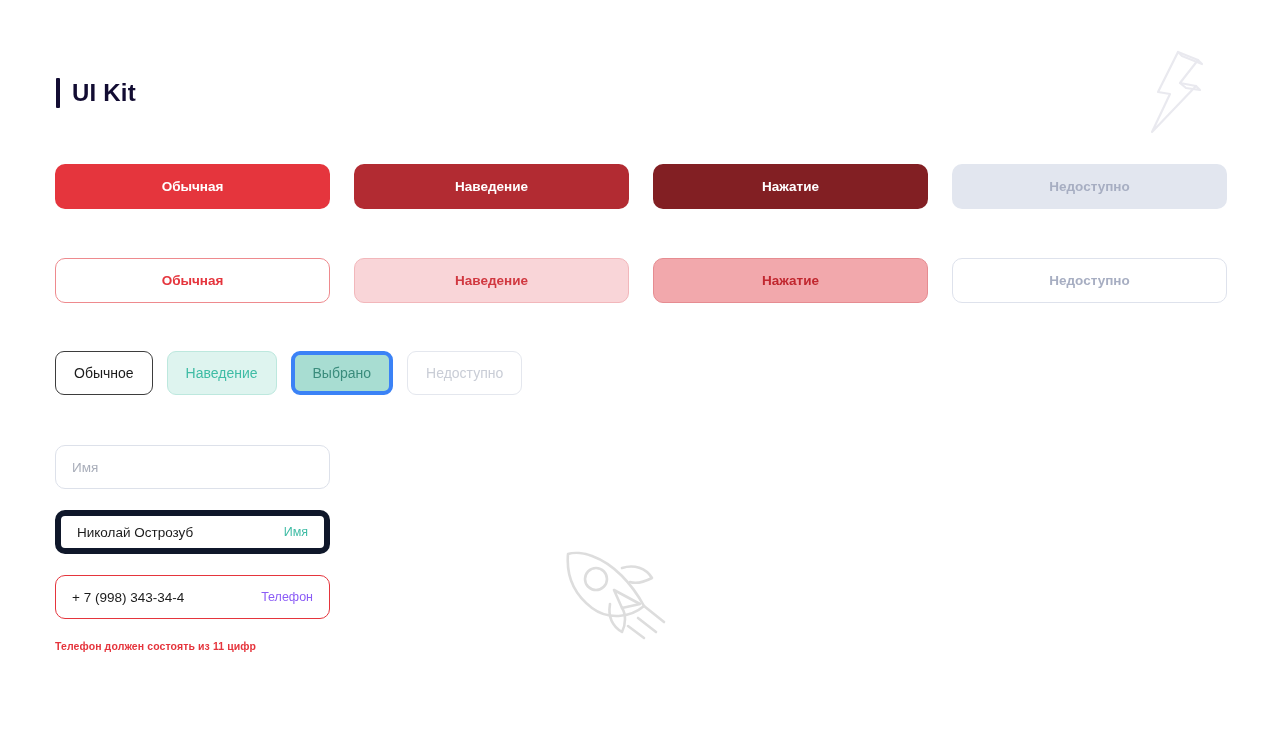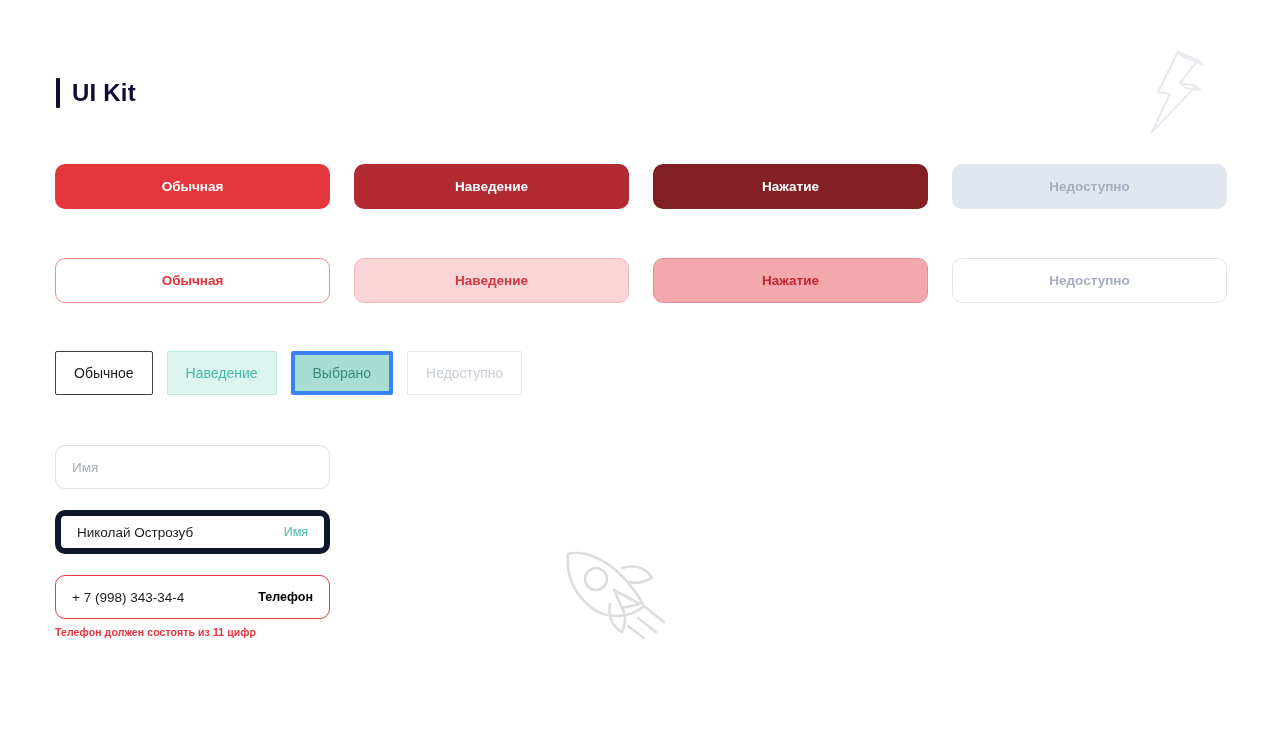--- a/index.html
+++ b/index.html
@@ -92,21 +92,21 @@
   .chip-row {
     position: absolute;
     left: 55px;
     top: 351px;
     display: flex;
     gap: 14px;
   }
   .chip {
     height: 44px;
     padding: 0 18px;
-    border-radius: 2px;
+    border-radius: 9px;
     font-size: 14px;
     display: flex;
     align-items: center;
     justify-content: center;
     box-sizing: border-box;
     border: 1px solid transparent;
     user-select: none;
   }
   .chip-normal   { background: #ffffff; color: #1B1B1B; border: 1px solid #3D3D3D; }
   .chip-hover    { background: #DEF4EF; color: #3FBCA5; border: 1px solid #BDE8DE; }
@@ -148,24 +148,24 @@
   .field-placeholder {
     flex: 1 1 auto;
     color: #A9AEBA;
   }
   .field-label {
     flex: 0 0 auto;
     font-size: 12.5px;
     margin-left: 10px;
   }
   .label-teal { color: #3FBCA5; }
-  .label-red  { color: #000000; font-weight: bold; }
+  .label-red  { color: #8b5cf6; }
 
   .error-text {
-    margin-top: 7px;
+    margin-top: 21px;
     font-size: 10.5px;
     font-weight: bold;
     color: #E5353D;
     letter-spacing: 0.1px;
   }
 </style>
 </head>
 <body>
 
 <div class="page-header">

